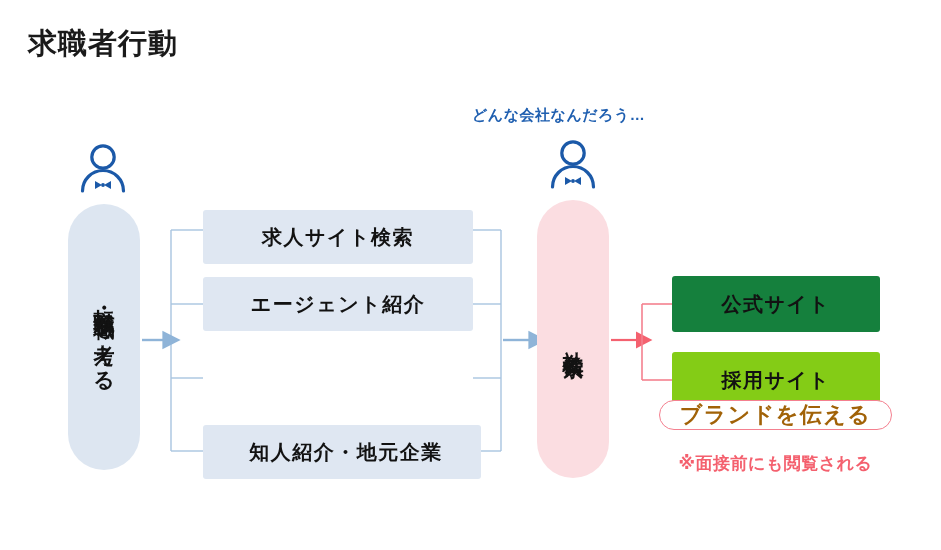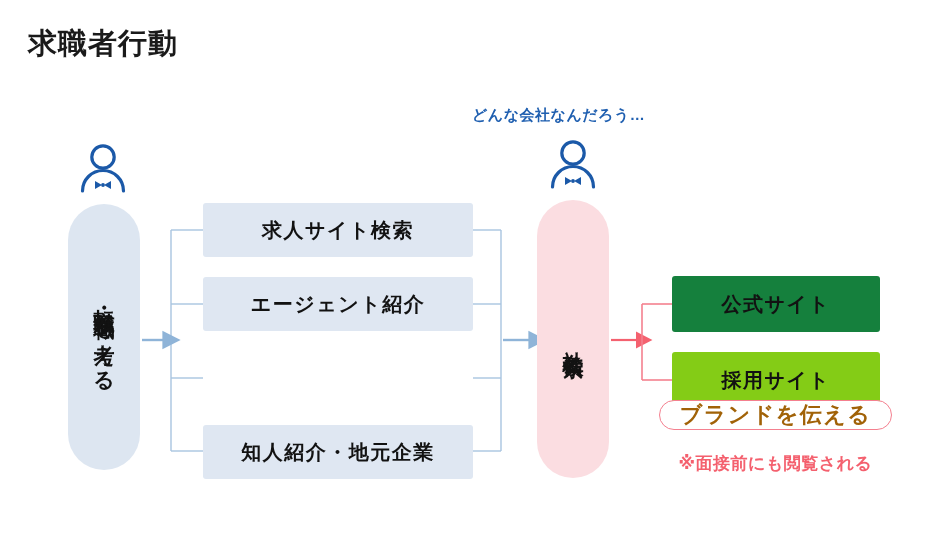--- a/index.html
+++ b/index.html
@@ -101,24 +101,24 @@
     align-items: center;
     justify-content: center;
   }
   .channel-box .label {
     font-size: 20px;
     font-weight: bold;
     color: #121212;
     letter-spacing: 1.5px;
     white-space: nowrap;
   }
-  #channel-0 { top: 203px; }
+  #channel-0 { top: 210px; }
   #channel-1 { top: 277px; }
   #channel-2 { top: 351px; }
-  #channel-3 { top: 425px; }
+  #channel-3 { top: 425px; padding-left: 8px; }
 
   
   .site-box {
     position: absolute;
     left: 672px;
     width: 208px;
     height: 56px;
     border-radius: 3px;
     display: flex;
     align-items: center;

